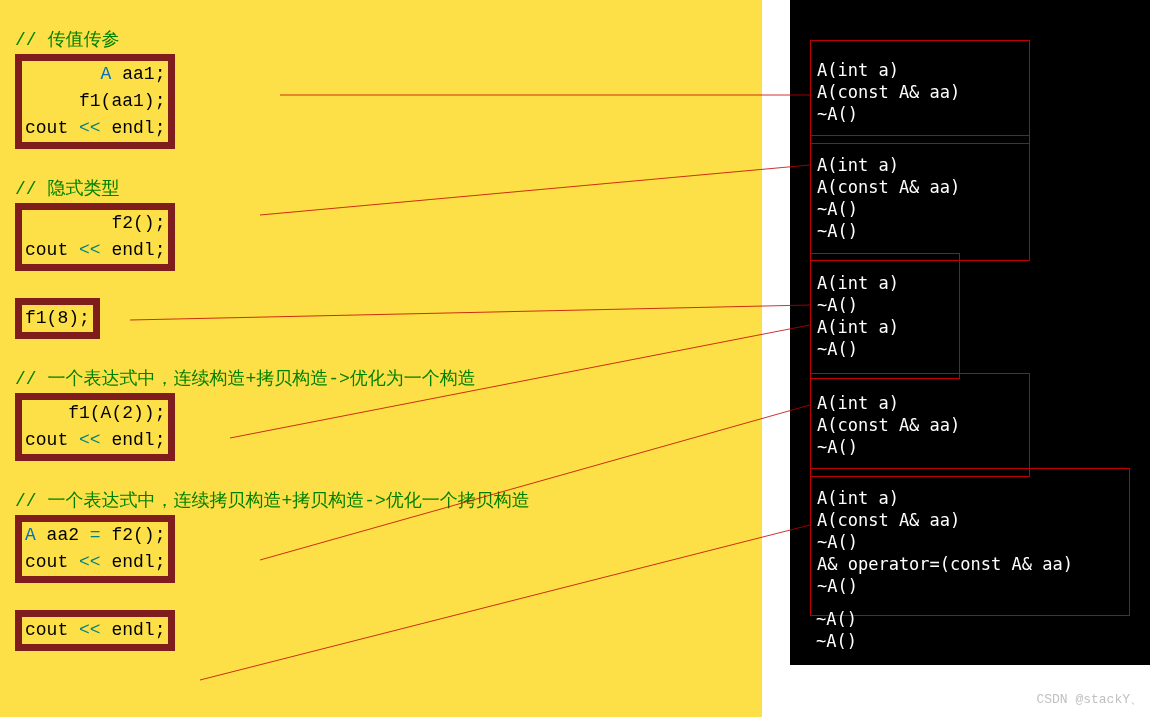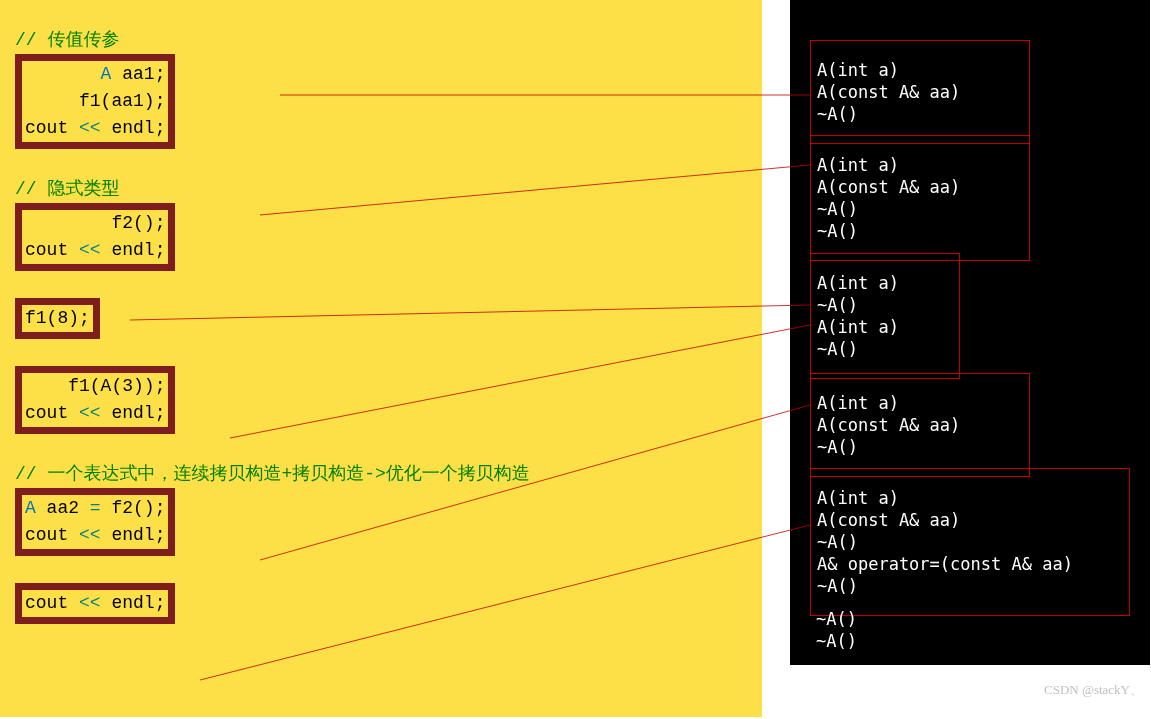--- a/index.html
+++ b/index.html
@@ -55,36 +55,36 @@
   .op { color: #008080; }
   svg.lines {
     position: absolute;
     left: 0; top: 0;
     width: 1151px; height: 719px;
     pointer-events: none;
   }
   .watermark {
     position: absolute;
     right: 8px;
-    bottom: 20px;
+    bottom: 10px;
     color: #c0c0c0;
-    font-family: Liberation Serif, serif;
+    font-family: Liberation Mono, monospace;
     font-size: 13px;
   }
   .cl { display: block; height: 27px; }
   .free { color: #ffffff; }
 </style>
 </head>
 <body>
 
 <div class="code-panel">
 <span class="cl"><span class="comment">// 传值传参</span></span><span class="code-box"><span class="cl"><span class="type">A</span><span class="ident"> aa1;</span></span><span class="cl"><span class="func">f1(aa1);</span></span><span class="cl"><span class="ident">cout </span><span class="op">&lt;&lt;</span><span class="ident"> endl;</span></span></span>
 <span class="cl"></span><span class="cl"><span class="comment">// 隐式类型</span></span><span class="code-box"><span class="cl"><span class="func">f2();</span></span><span class="cl"><span class="ident">cout </span><span class="op">&lt;&lt;</span><span class="ident"> endl;</span></span></span>
 <span class="cl"></span><span class="code-box"><span class="cl"><span class="func">f1(8);</span></span></span>
-<span class="cl"></span><span class="code-box"><span class="cl"><span class="func">f1(A(3));</span></span><span class="cl"><span class="ident">cout </span><span class="op">&lt;&lt;</span><span class="ident"> endl;</span></span></span>
+<span class="cl"></span><span class="cl"><span class="comment">// 一个表达式中，连续构造+拷贝构造-&gt;优化为一个构造</span></span><span class="code-box"><span class="cl"><span class="func">f1(A(2));</span></span><span class="cl"><span class="ident">cout </span><span class="op">&lt;&lt;</span><span class="ident"> endl;</span></span></span>
 <span class="cl"></span><span class="cl"><span class="comment">// 一个表达式中，连续拷贝构造+拷贝构造-&gt;优化一个拷贝构造</span></span><span class="code-box"><span class="cl"><span class="type">A</span><span class="ident"> aa2 </span><span class="op">=</span><span class="ident"> f2();</span></span><span class="cl"><span class="ident">cout </span><span class="op">&lt;&lt;</span><span class="ident"> endl;</span></span></span>
 <span class="cl"></span><span class="code-box"><span class="cl"><span class="ident">cout </span><span class="op">&lt;&lt;</span><span class="ident"> endl;</span></span></span>
 </div>
 
 <div class="console-panel">
   <div class="console-block" style="left:20px; top:40px; width:220px;">A(int a)
 A(const A&amp; aa)
 ~A()</div>
   <div class="console-block" style="left:20px; top:135px; width:220px;">A(int a)
 A(const A&amp; aa)

